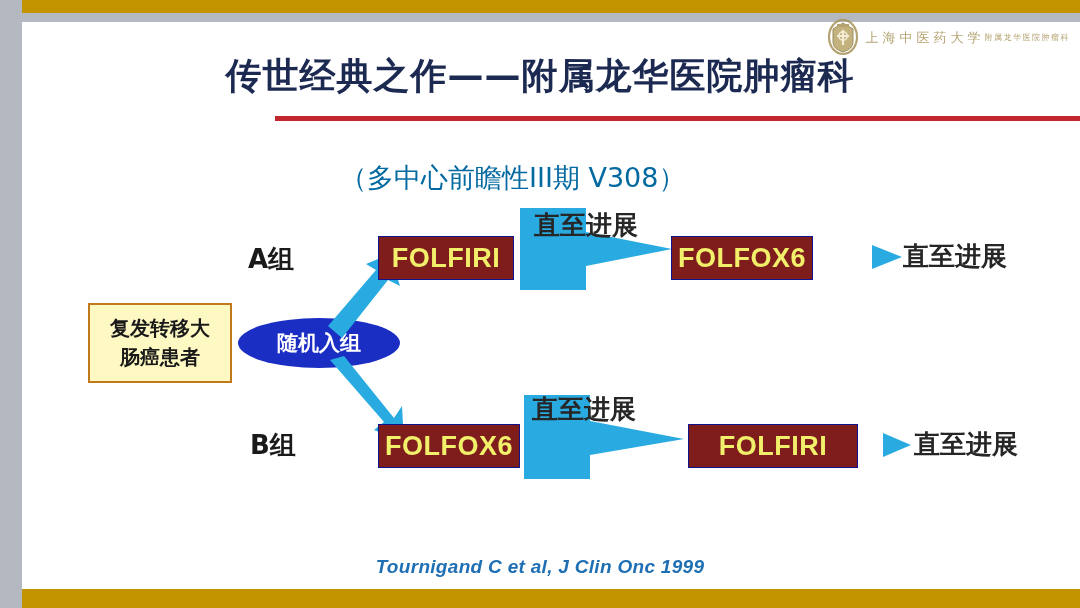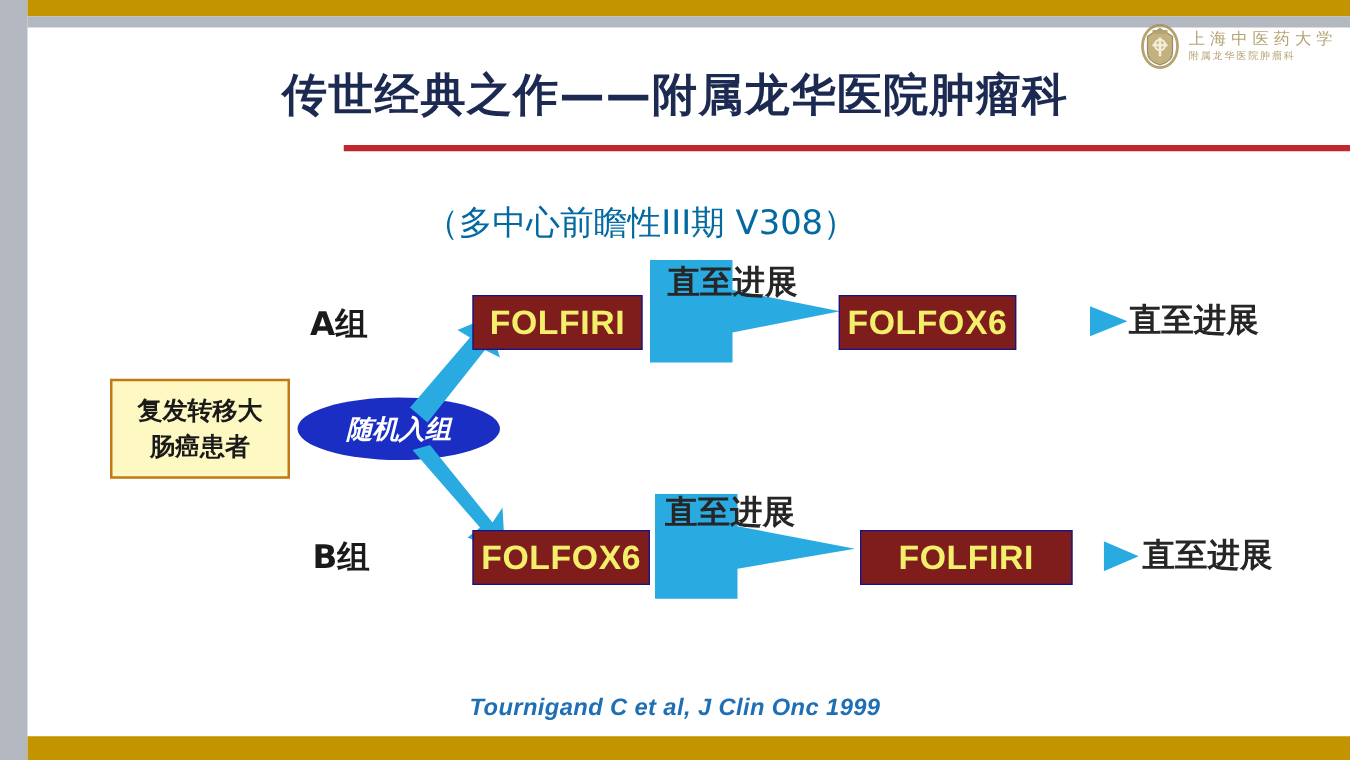--- a/index.html
+++ b/index.html
@@ -40,21 +40,21 @@
   
   .logo{
     position:absolute; right:10px; top:18px;
     display:flex; align-items:center; gap:6px;
     opacity:.85;
   }
   .logo-crest{
     width:34px; height:38px; flex:none;
   }
   .logo-text{
-    display:flex; flex-direction:column; line-height:1;
+    display:flex; line-height:1;
   }
   .logo-line1{
     font-size:13px; letter-spacing:4px; color:#a79258;
     font-family:"DejaVu Sans",sans-serif; white-space:nowrap;
   }
   .logo-line2{
     font-size:8px; letter-spacing:1.5px; color:#a79258;
     font-family:Liberation Sans, sans-serif; white-space:nowrap; margin-top:3px;
   }
 
@@ -119,21 +119,20 @@
   .randomize-ellipse{
     position:absolute;
     background:#1b2ec4;
     border-radius:50%;
     color:#ffffff;
     font-family:"DejaVu Sans",sans-serif;
     font-weight:bold;
     font-size:21px;
     display:flex; align-items:center; justify-content:center;
     white-space:nowrap;
-    font-style:italic;
   }
   .progress-label{
     position:absolute;
     font-family:"DejaVu Sans",sans-serif;
     font-weight:bold; font-size:26px;
     color:#262626;
     white-space:nowrap;
   }
   .end-label{
     position:absolute;

